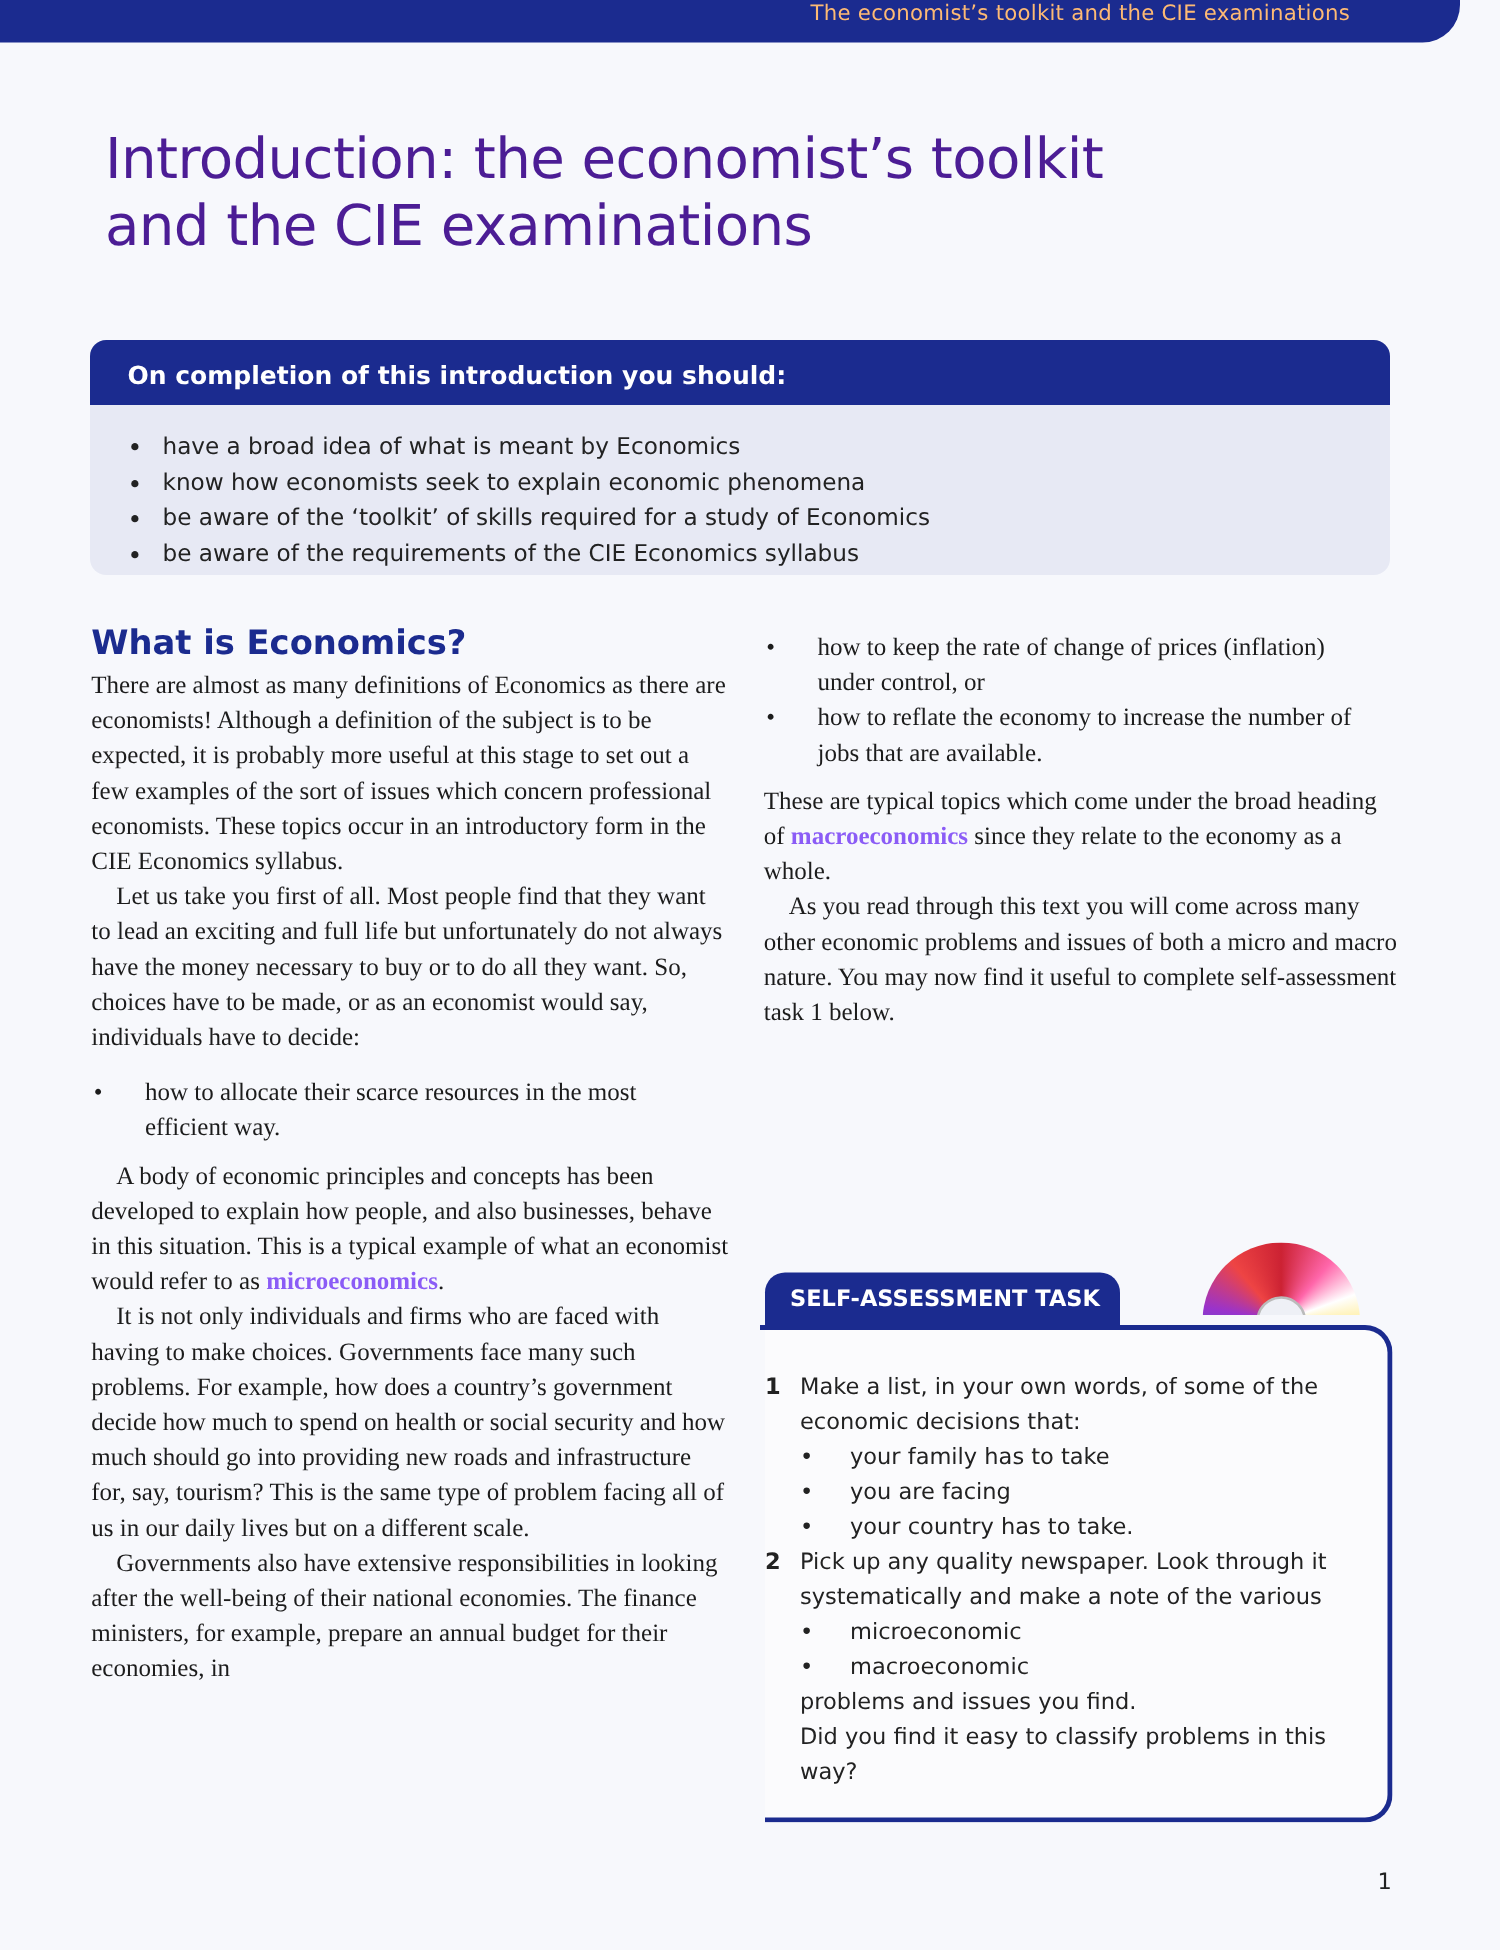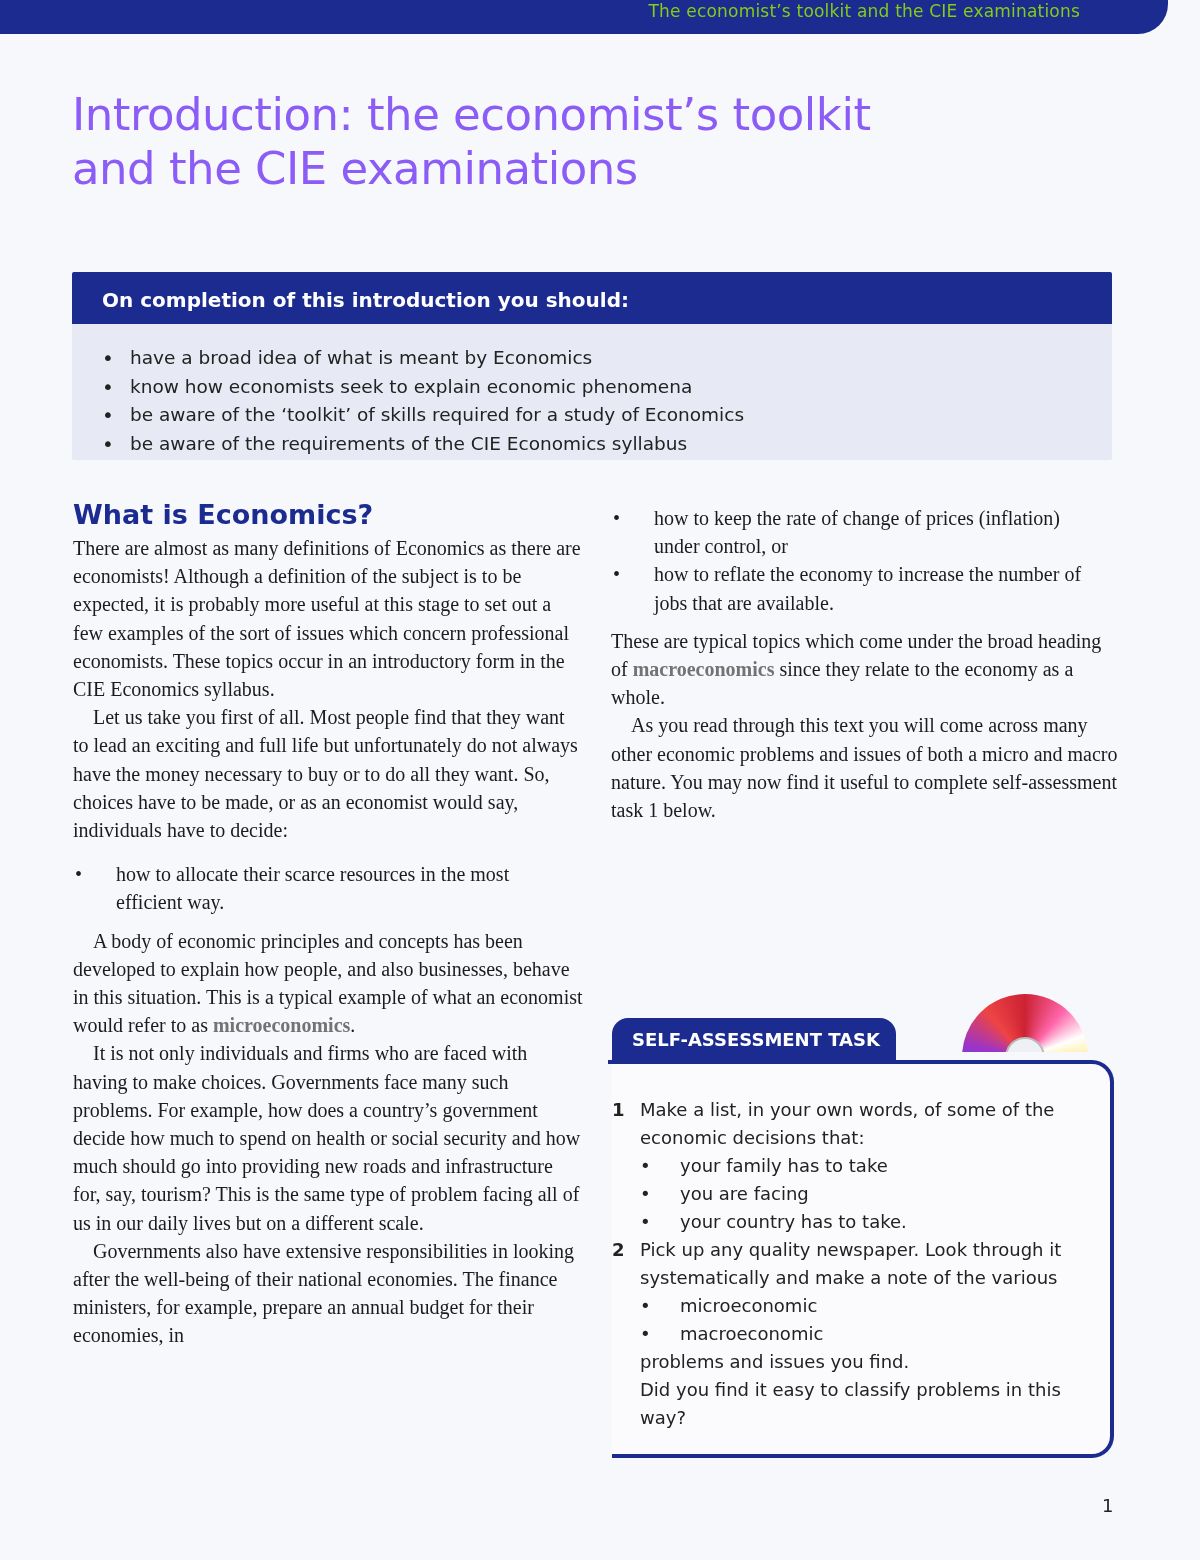--- a/index.html
+++ b/index.html
@@ -9,31 +9,31 @@
     font-family:"Liberation Serif", "DejaVu Serif", serif;
     color:#1c1c1c;
   }
   .running-head {
     position:absolute; left:0; top:0; width:1168px; height:34px;
     background:#1b2b8f;
     border-bottom-right-radius:30px;
   }
   .running-head-text {
     position:absolute; right:88px; top:0px;
-    color:#84cc16; font-family:"DejaVu Sans", sans-serif; font-size:17px; line-height:22px;
+    color:#fdba74; font-family:"DejaVu Sans", sans-serif; font-size:17px; line-height:22px;
     letter-spacing:0.2px;
   }
   .page-title {
-    position:absolute; left:72px; top:88px; margin:0;
+    position:absolute; left:72px; top:88px; margin:12px;
     font-family:"DejaVu Sans", sans-serif; font-weight:normal;
-    font-size:45px; line-height:54px; color:#8b5cf6; letter-spacing:-0.5px;
+    font-size:45px; line-height:54px; color:#4c1d95; letter-spacing:-0.5px;
   }
   .objectives {
     position:absolute; left:72px; top:272px; width:1040px; height:188px;
-    border-radius:2px; background:#e7e9f4; overflow:hidden;
+    border-radius:13px; background:#e7e9f4; overflow:hidden;
   }
   .objectives-header {
     height:52px; background:#1b2b8f; color:#fff;
     font-family:"DejaVu Sans", sans-serif; font-weight:bold; font-size:20px;
     line-height:56px; padding-left:30px;
   }
   .objectives ul { list-style:none; margin:20px 0 0 0; padding:0 0 0 30px; }
   .objectives li {
     font-family:"DejaVu Sans", sans-serif; font-size:18.5px; line-height:28.5px; color:#222;
     position:relative; padding-left:28px;
@@ -46,21 +46,21 @@
   .col-right { left:611px; top:488px; }
   .section-heading {
     margin:0; font-family:"DejaVu Sans", sans-serif; font-weight:bold;
     font-size:27px; line-height:38px; color:#1b2b8f;
   }
   p { margin:0; }
   .indent { text-indent:20px; }
   .bullets { list-style:none; margin:16px 15px 10px 0; padding:0; }
   .bullets li { position:relative; padding-left:43px; }
   .bullets li::before { content:"\2022"; position:absolute; left:2px; top:0; }
-  .term { font-weight:bold; color:#737373;font-family:Liberation Serif, serif; }
+  .term { font-weight:bold; color:#8b5cf6;font-family:Liberation Serif, serif; }
   .task-tab {
     position:absolute; left:612px; top:1018px; width:284px; height:44px;
     background:#1b2b8f; border-top-left-radius:16px; border-top-right-radius:16px;
     color:#fff; font-family:"DejaVu Sans", sans-serif; font-weight:bold; font-size:18px;
     line-height:44px; padding-left:20px; box-sizing:border-box;
   }
   .task-box {
     position:absolute; left:612px; top:1060px; width:502px; height:398px;
     border-right:4px solid #1b2b8f; border-bottom:4px solid #1b2b8f;
     border-top:4px solid #1b2b8f; border-top-right-radius:22px; border-bottom-right-radius:22px;

